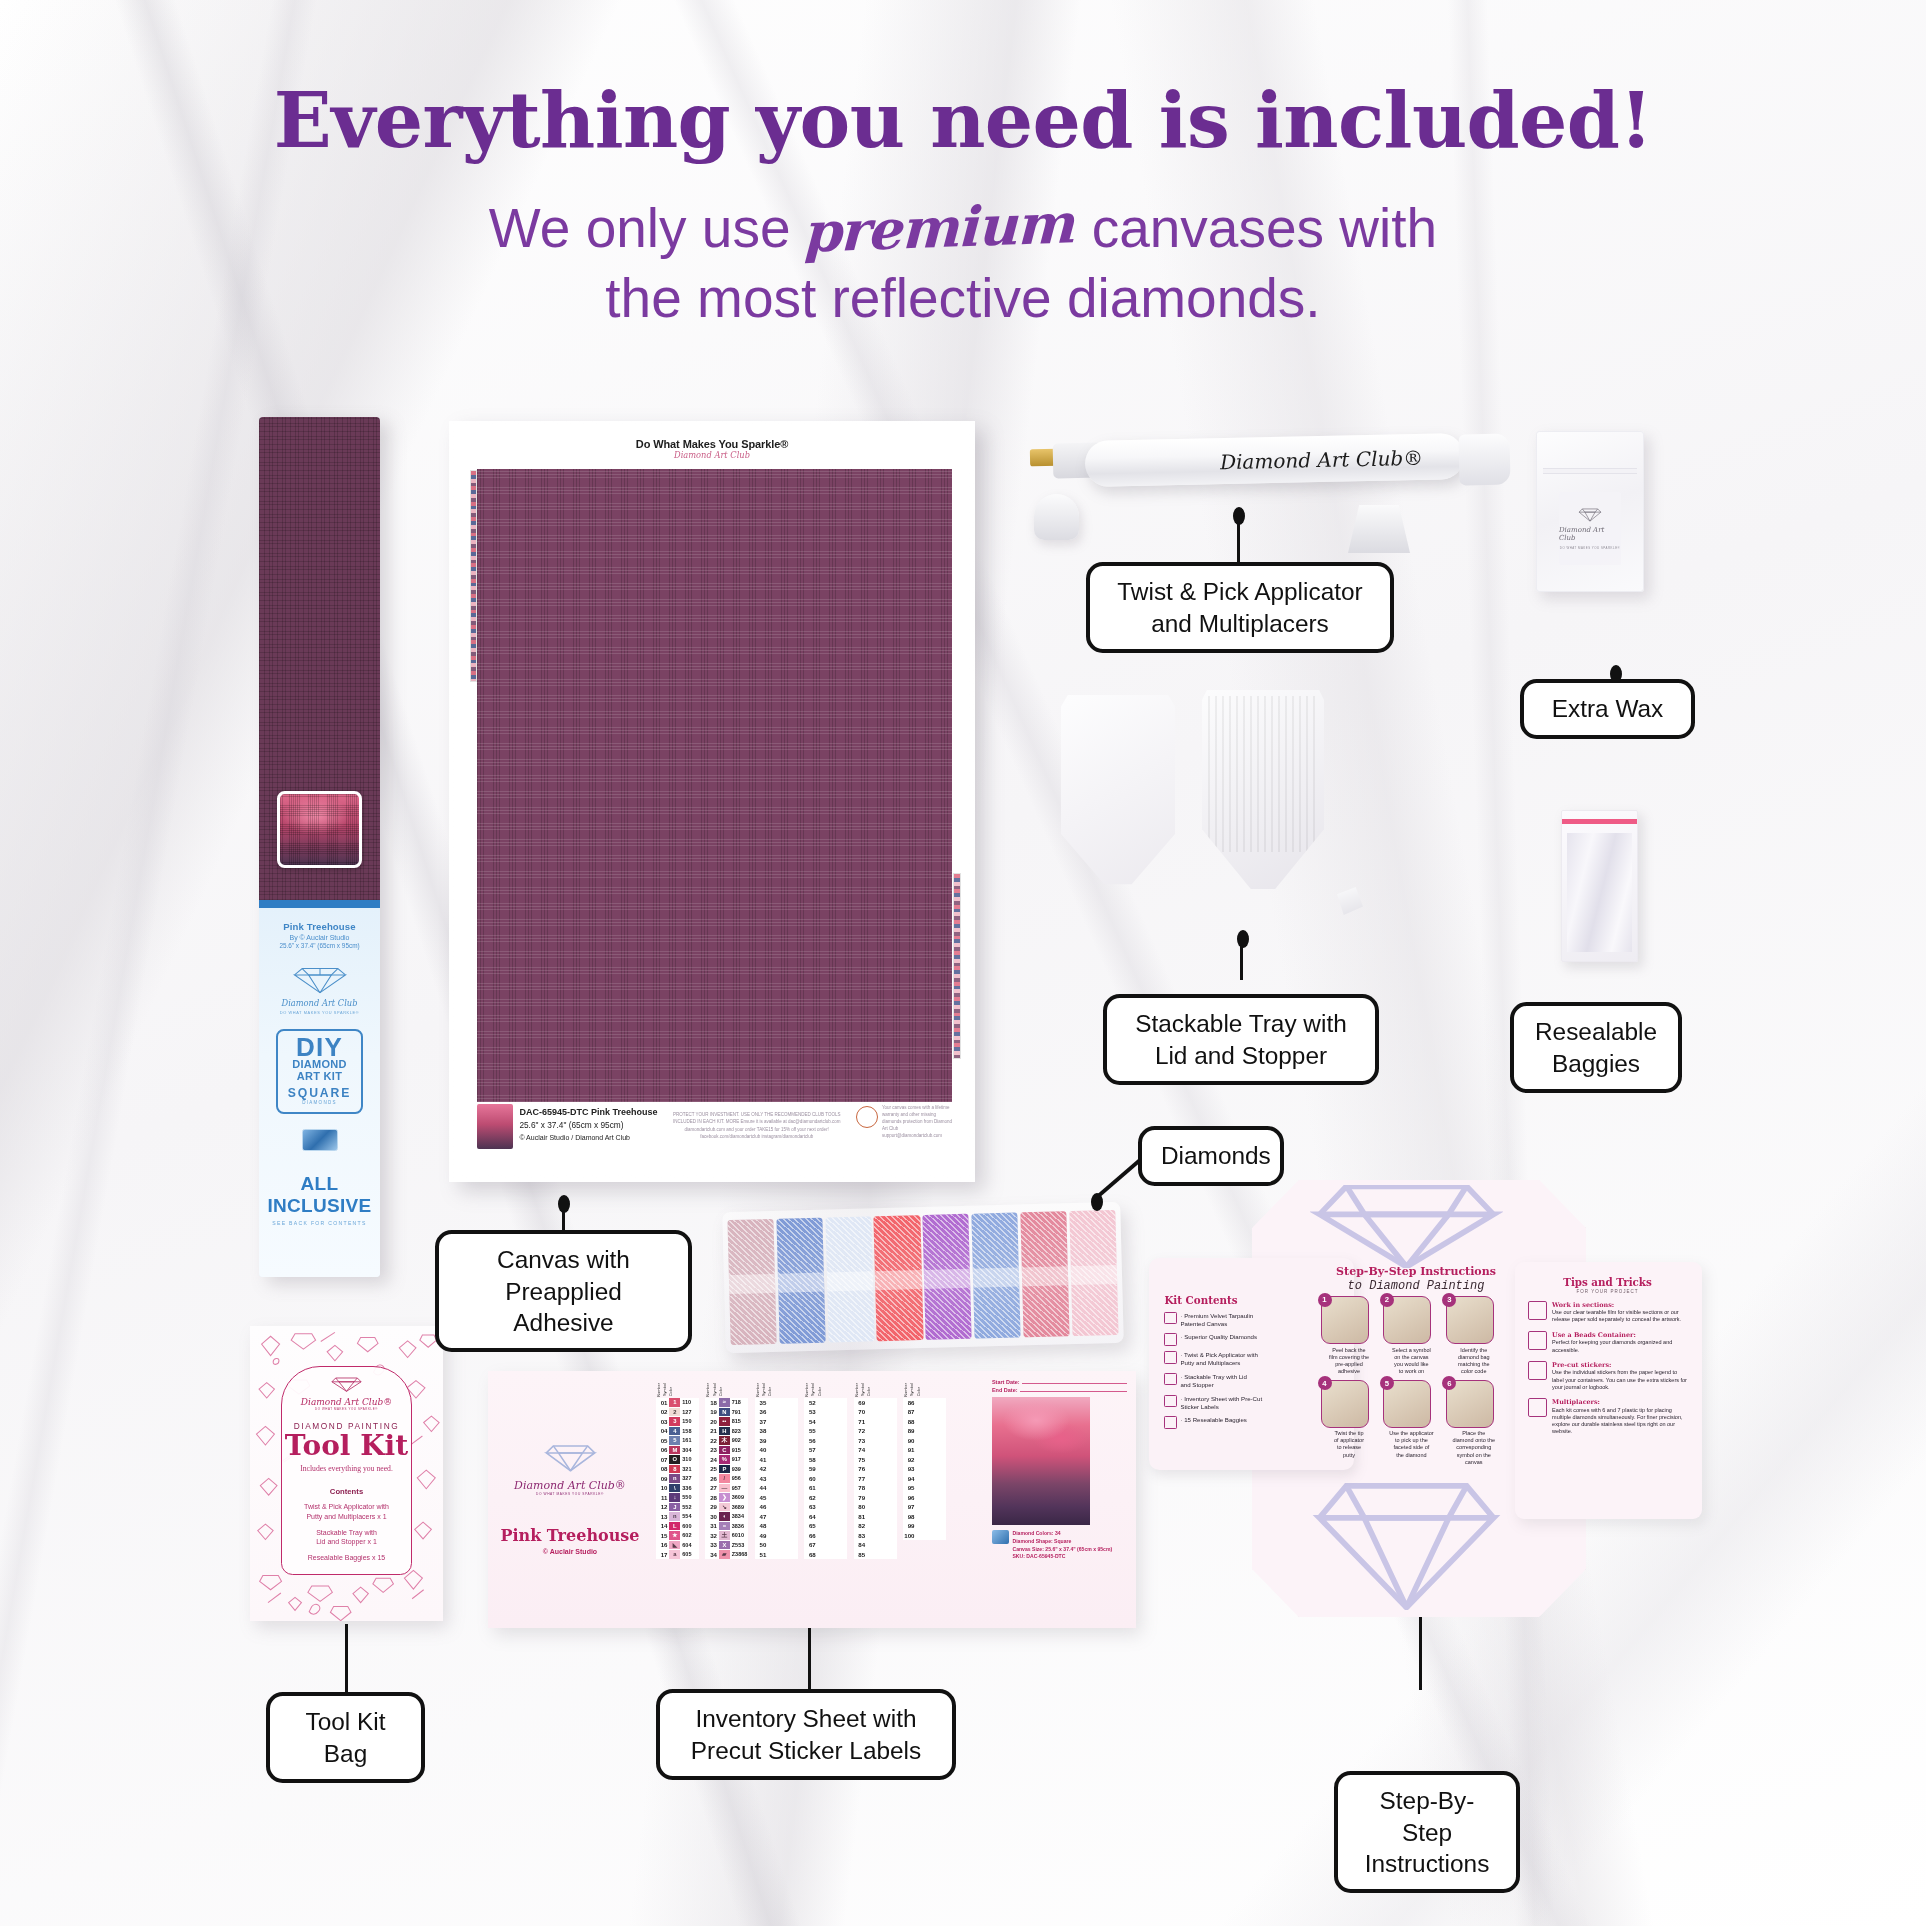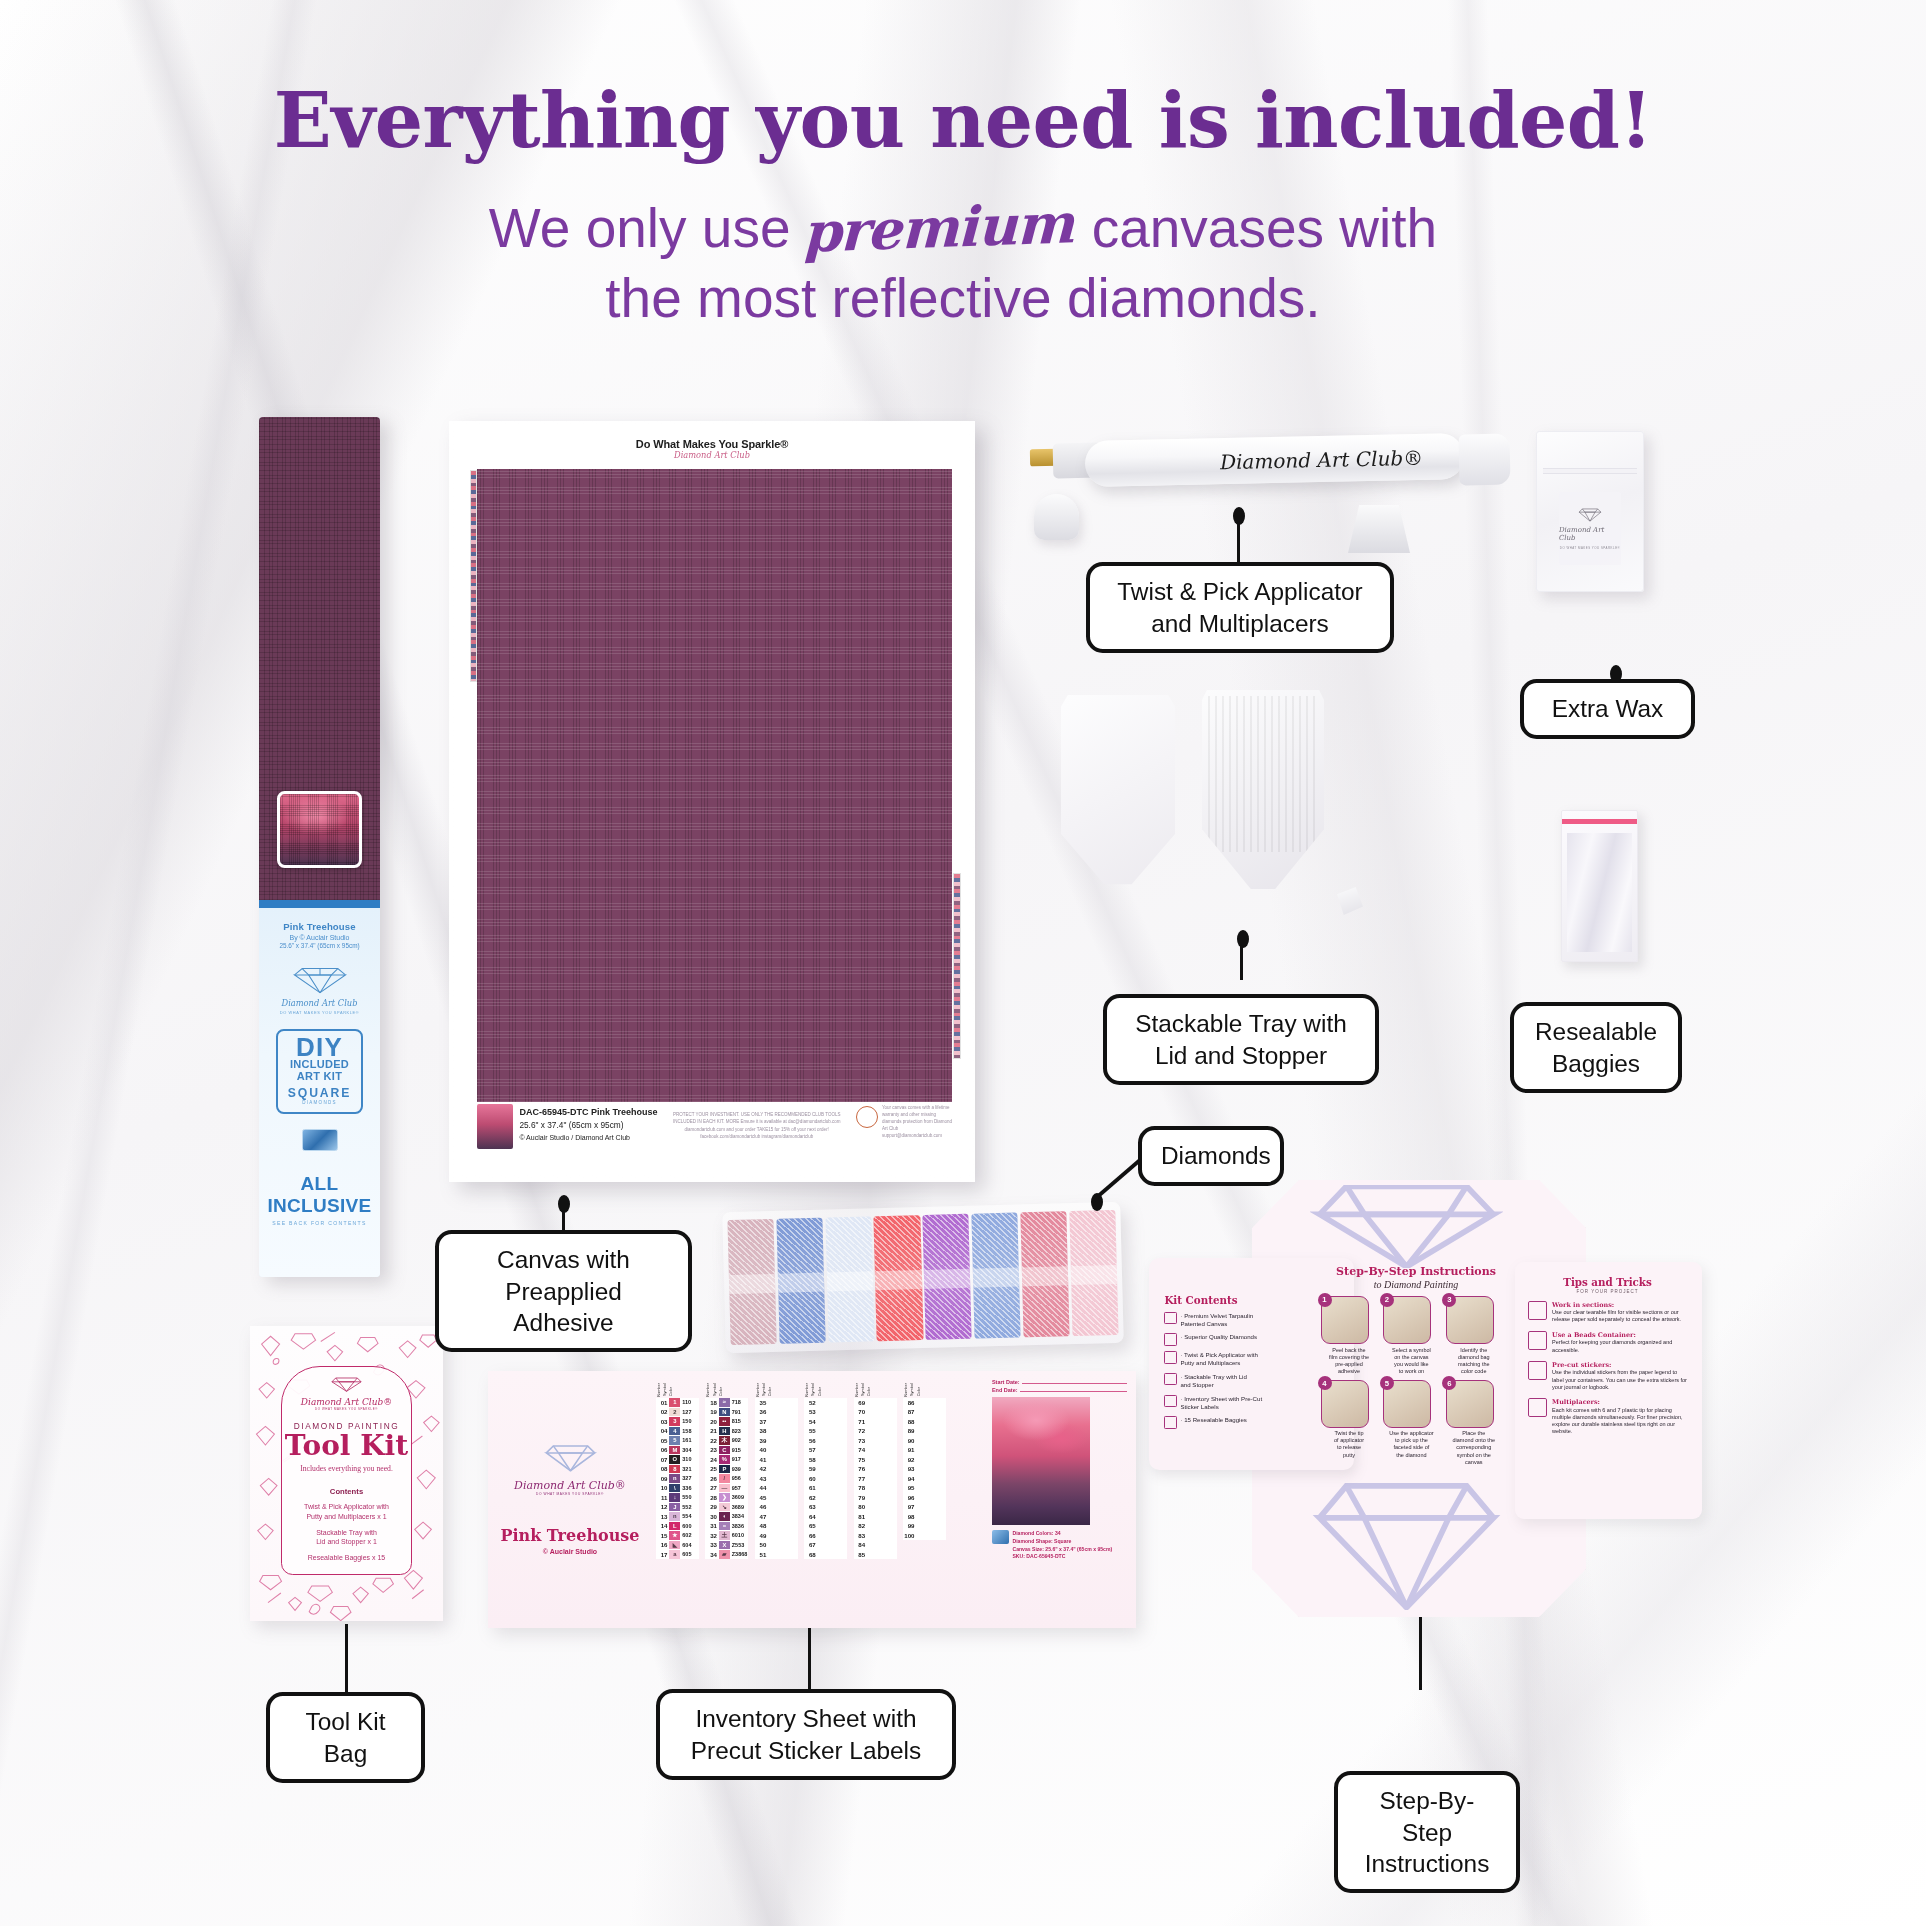--- a/index.html
+++ b/index.html
@@ -369,21 +369,21 @@
   }
   .instr-flap {
     position:absolute; left:0; top:78px; width:205px; height:212px;
     background:#fbf2f7; border-radius:10.3px;
     box-shadow: 2.6px 5.1px 11.6px rgba(130,125,135,.16);
   }
   .dia-top { position:absolute; left:161px; top:5.1px; width:193px; height:83px; }
   .dia-bot { position:absolute; left:161px; top:302px; width:193px; height:128px; }
   .instr-h { position:absolute; left:161px; top:85px; width:212px; text-align:center;}
   .ih1 { font-family:"DejaVu Serif",serif; font-weight:700; font-size:11px; color:#b51f5e;}
-  .ih2 { font-family:Liberation Serif, serif; font-style:italic; font-size:10px; color:#3b2a33; margin-top:0.6px;}
+  .ih2 { font-family:Liberation Mono, monospace; font-style:italic; font-size:12px; color:#3b2a33; margin-top:0.6px;}
   .kc { position:absolute; left:15.4px; top:114px; width:173px;}
   .kc-h { font-family:"DejaVu Serif",serif; font-weight:700; font-size:10.3px; color:#b51f5e;}
   .kc-row { display:flex; gap:3.9px; margin-top:5.8px; align-items:flex-start;}
   .kc-ic { width:12.2px;height:12.2px;border:0.8px solid #a6327c; border-radius:1.3px; flex:none;}
   .kc-t { font-size:6.1px; color:#2b2430; line-height:1.3;}
   .steps { position:absolute; left:172px; top:116px; width:193px; display:flex; flex-wrap:wrap; gap:5.1px 6.4px;}
   .step { width:56px; }
   .step-img { width:48px;height:48px;border:1.3px solid #a6327c;border-radius:9px; position:relative;
     background:linear-gradient(150deg,#e9dfcd,#cdb9a4);}
   .step-n { position:absolute; left:-4.5px; top:-4.5px; width:14px;height:14px;border-radius:50%;
@@ -431,21 +431,21 @@
         <g fill="none" stroke="#4b8fc9" stroke-width="1.6">
           <path d="M8 14 L48 14 L88 14 L48 42 Z"></path>
           <path d="M8 14 L20 4 L76 4 L88 14"></path>
           <path d="M20 4 L30 14 L48 42 M76 4 L66 14 L48 42 M30 14 L66 14 M48 4 L48 14"></path>
         </g>
       </svg>
       <div class="pkg-script">Diamond Art Club</div>
       <div class="pkg-tag">DO WHAT MAKES YOU SPARKLE®</div>
       <div class="pkg-diybox">
         <div class="pkg-diy">DIY</div>
-        <div class="pkg-dk">INCLUDED</div>
+        <div class="pkg-dk">DIAMOND</div>
         <div class="pkg-dk">ART KIT</div>
         <div class="pkg-sq">SQUARE</div>
         <div class="pkg-sqsub">DIAMONDS</div>
       </div>
       <div class="pkg-chip"></div>
       <div class="pkg-ai">ALL INCLUSIVE</div>
       <div class="pkg-ai-sub">SEE BACK FOR CONTENTS</div>
     </div>
   </div>
 

